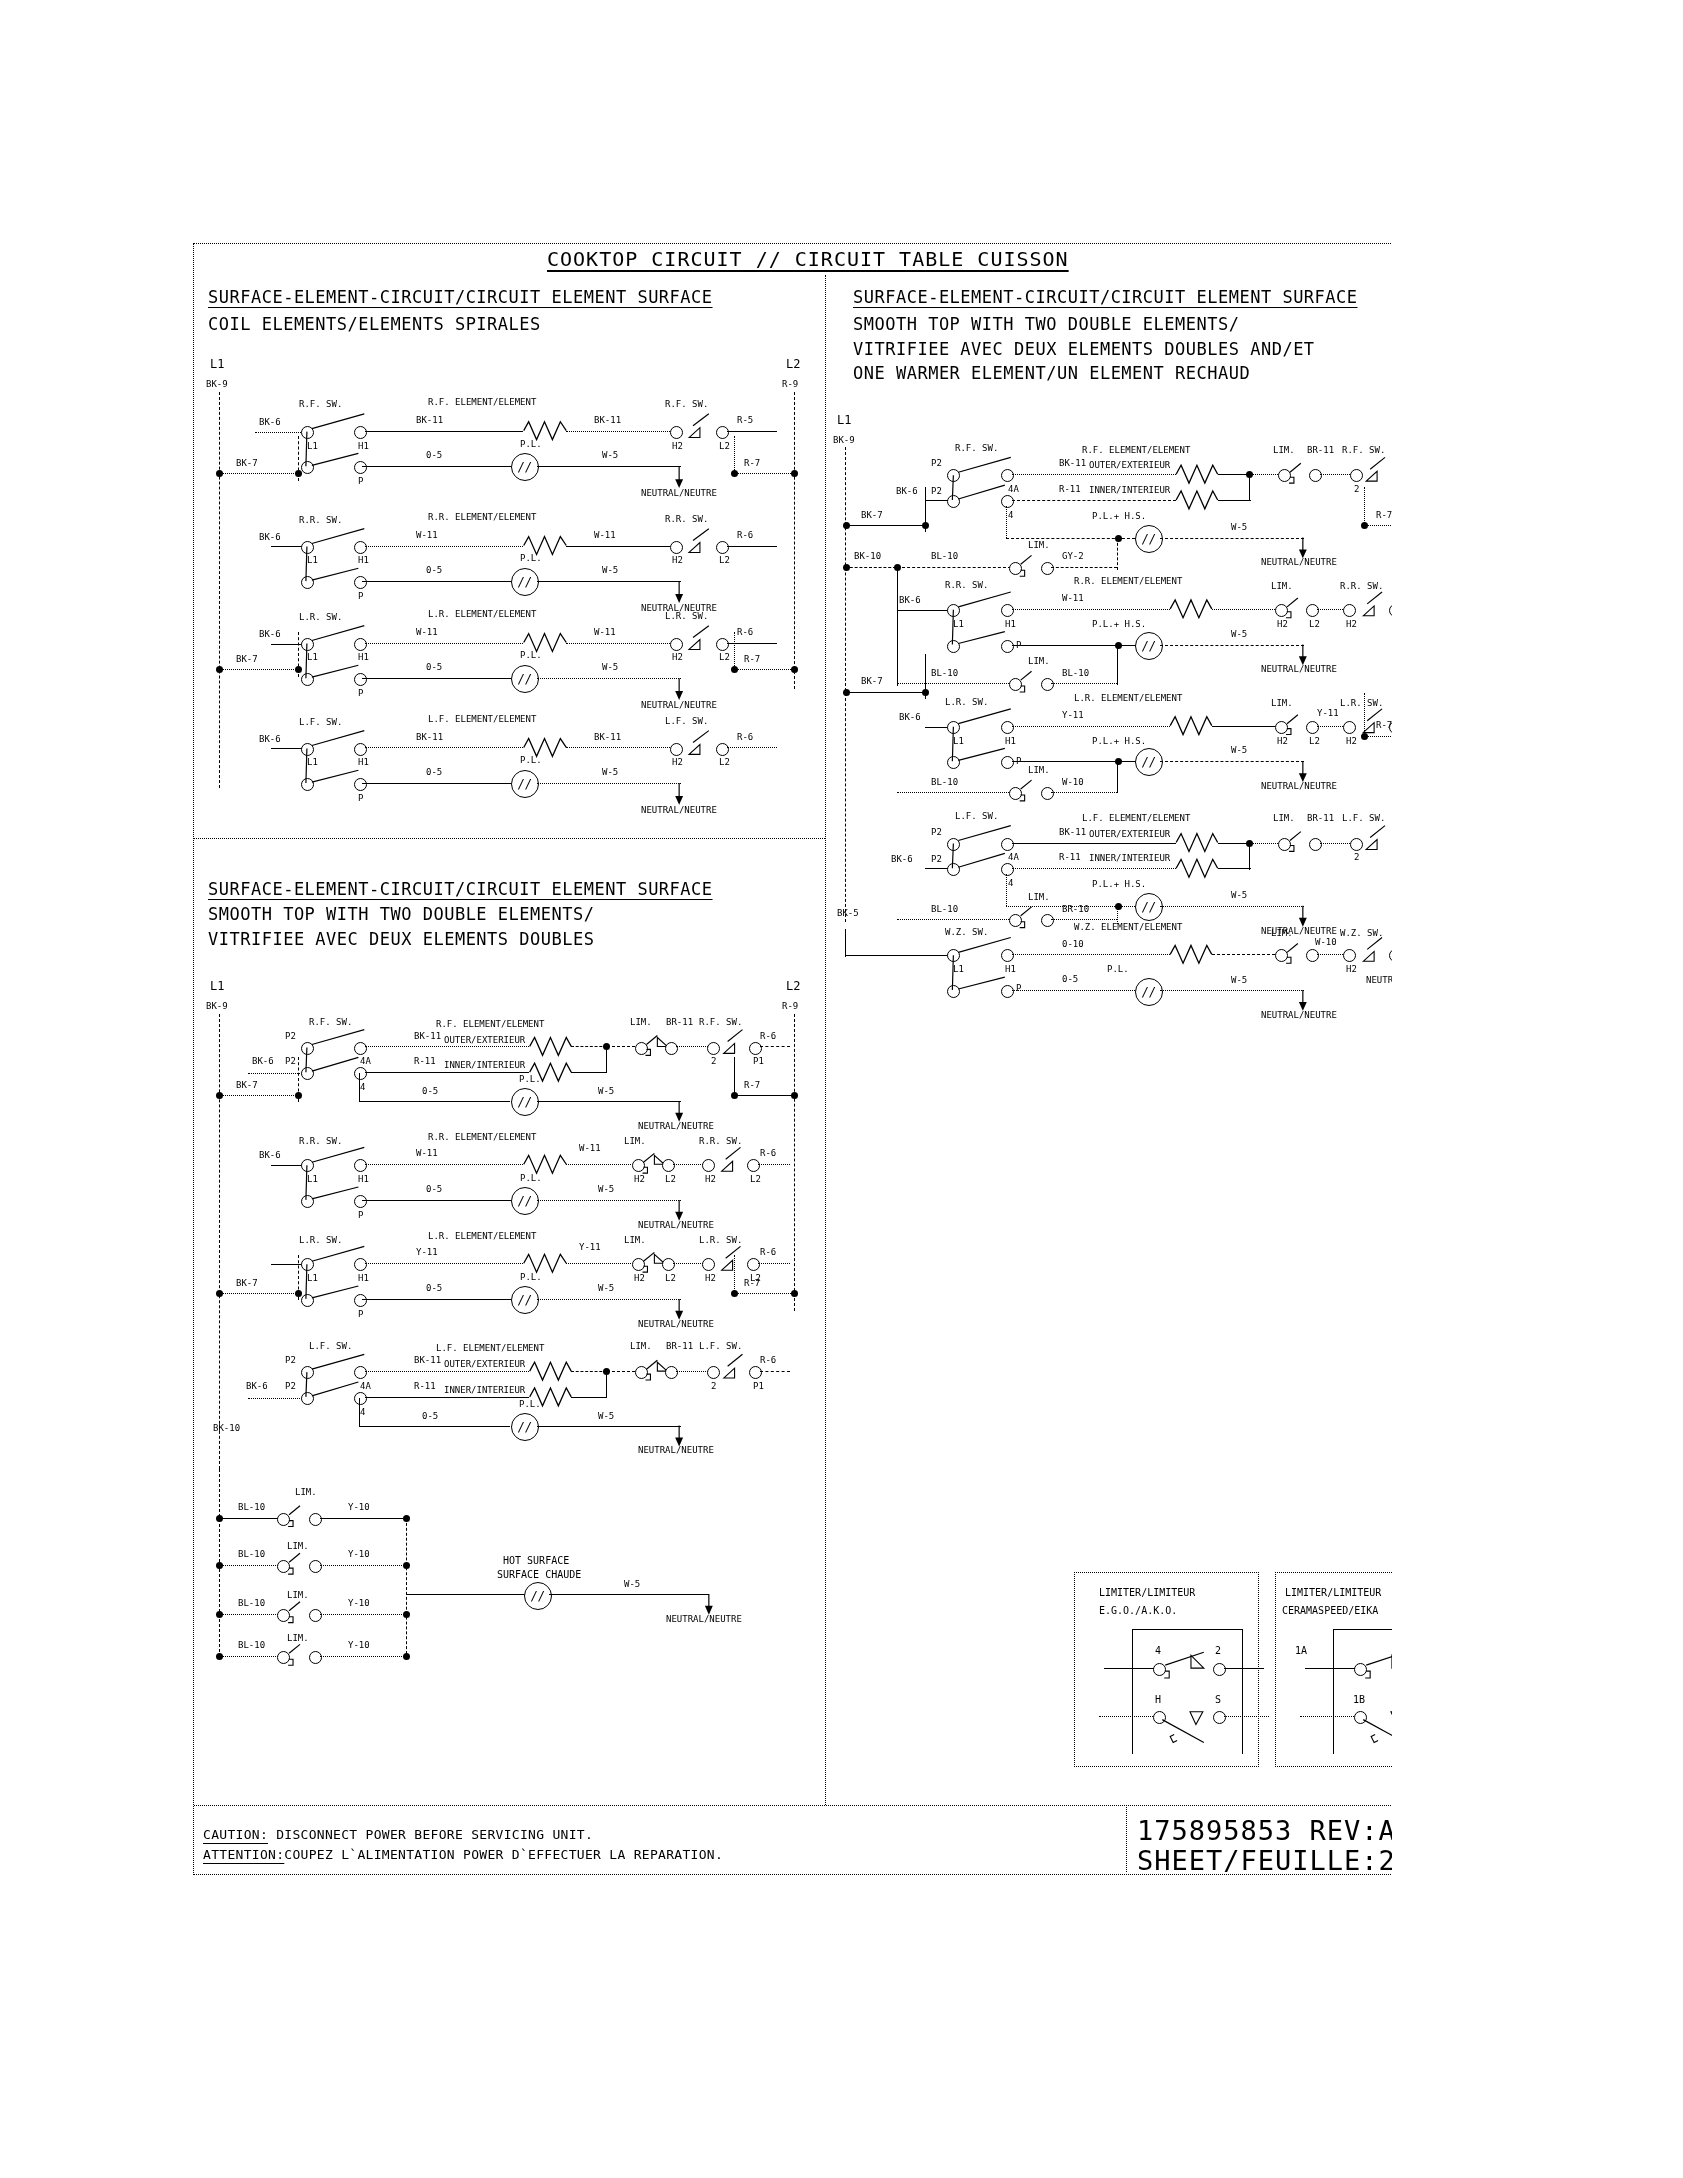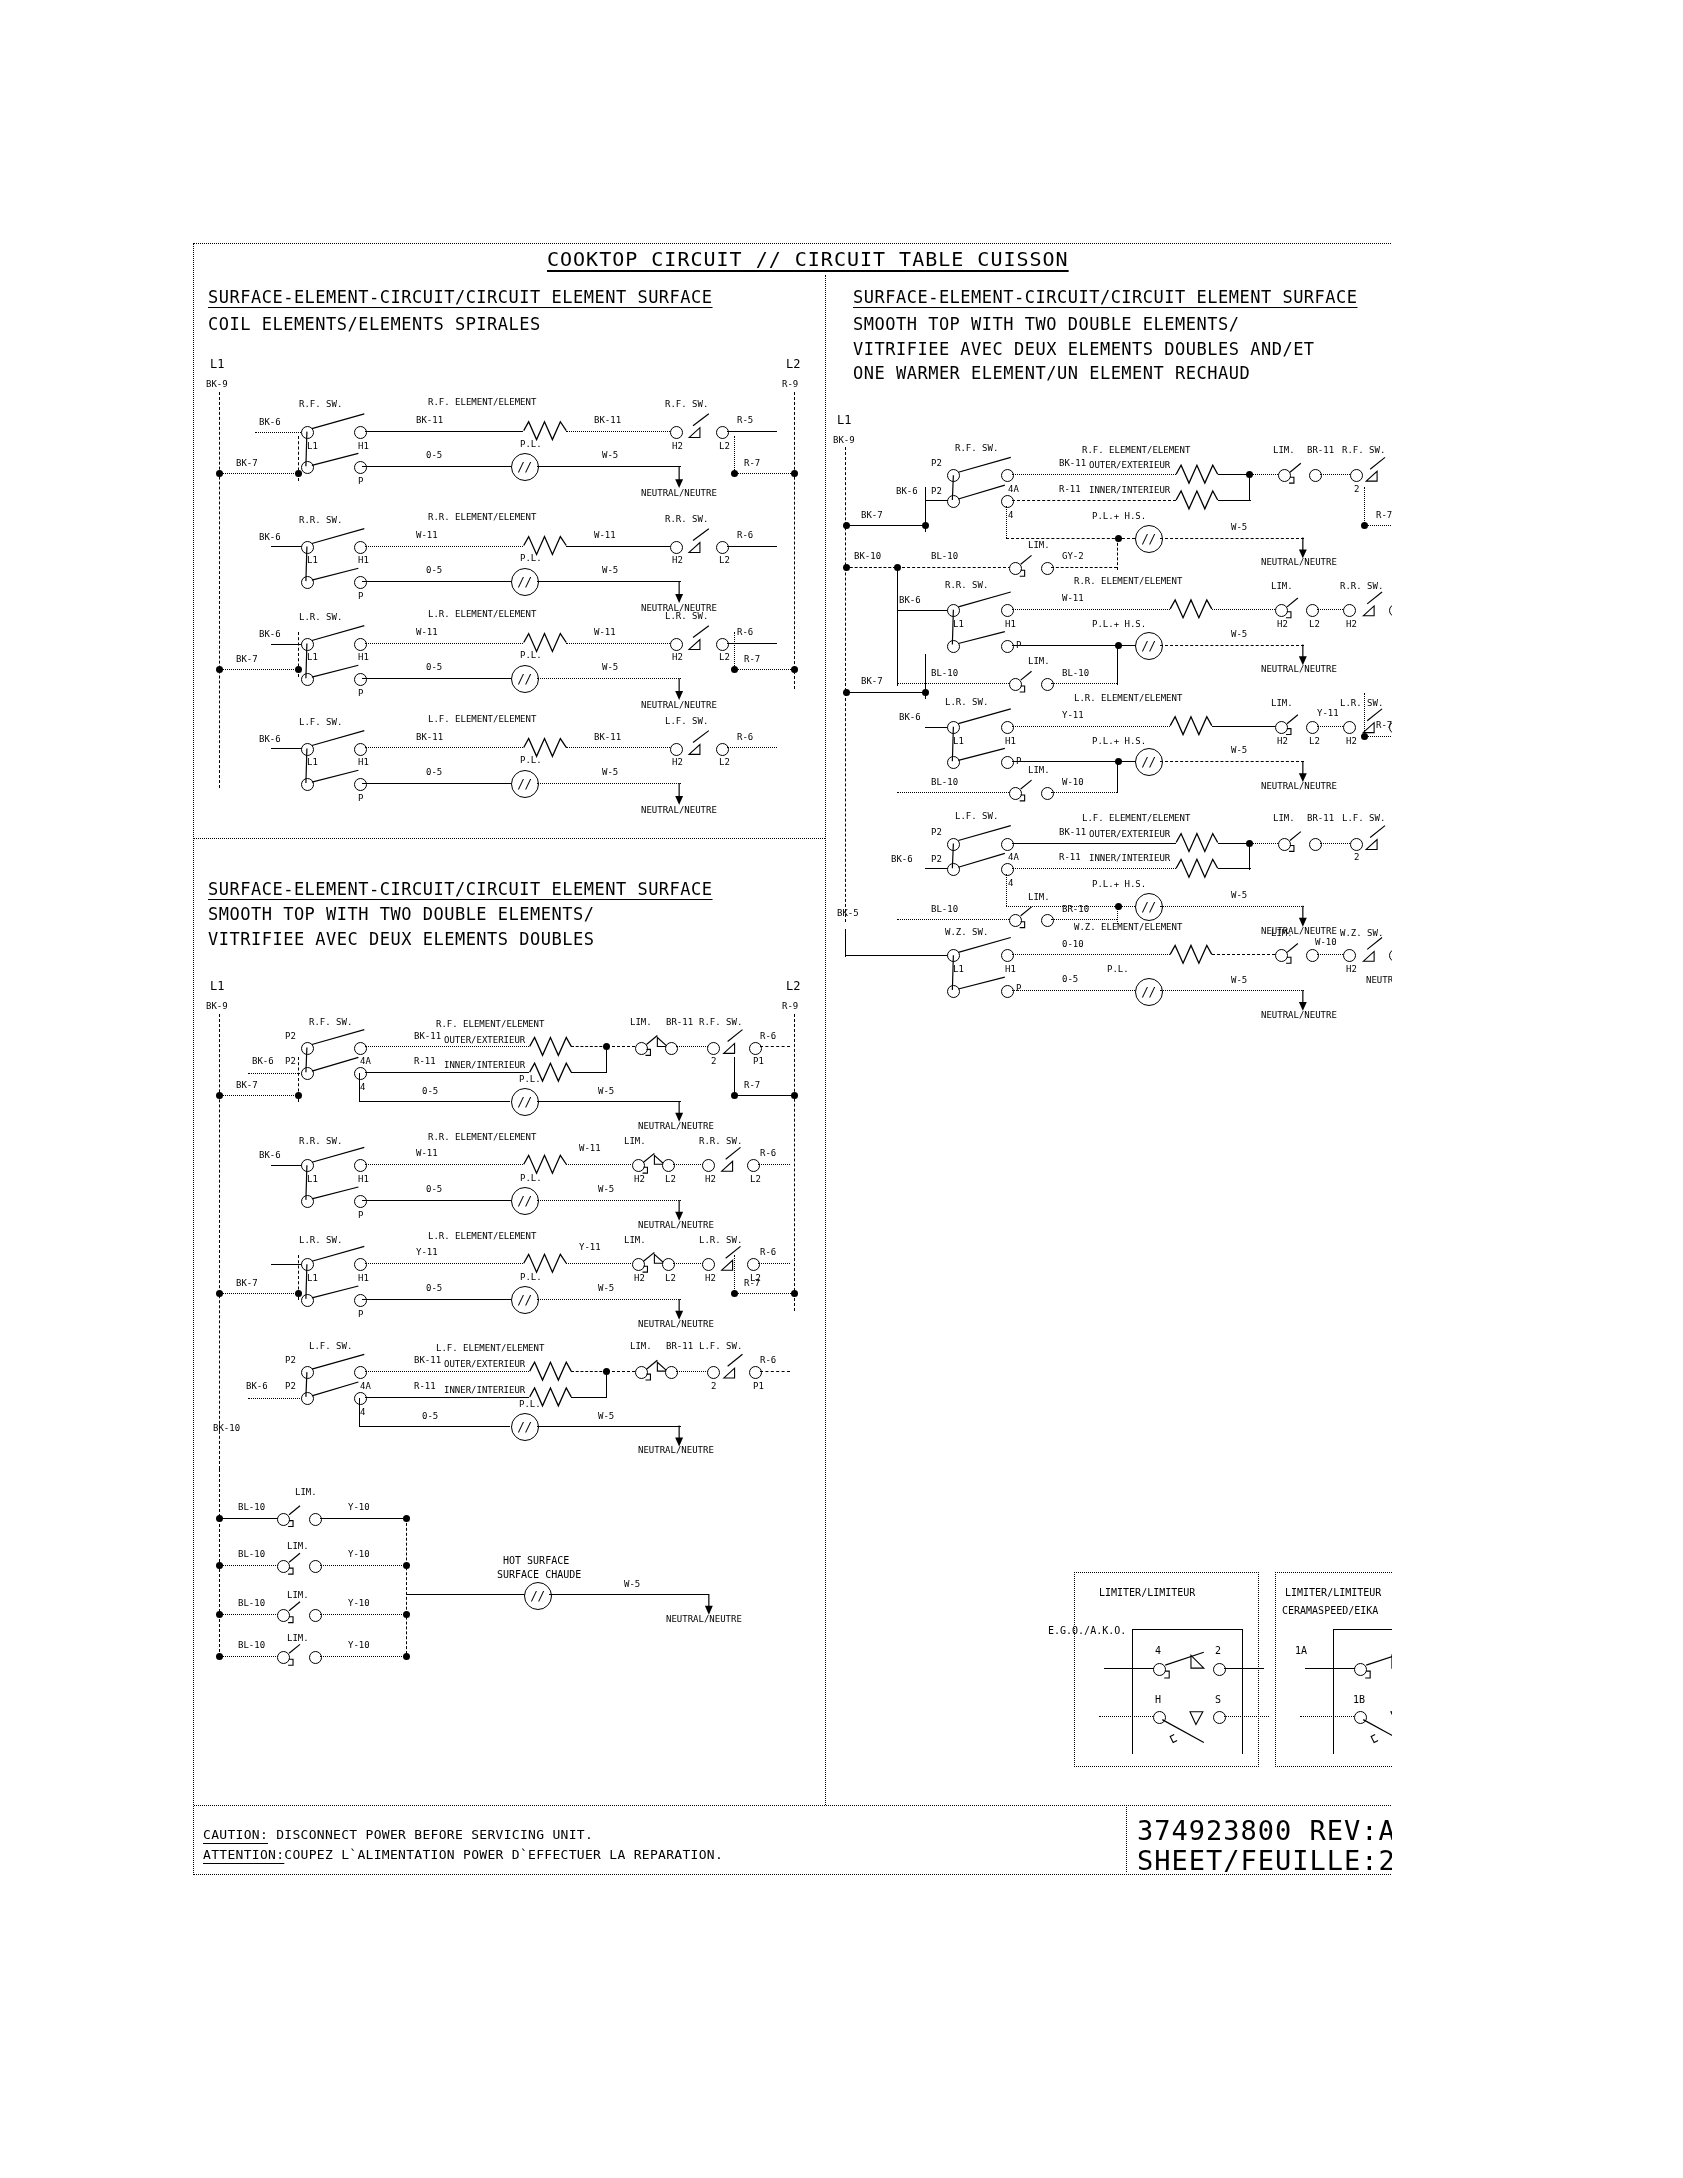--- a/index.html
+++ b/index.html
@@ -1014,21 +1014,21 @@
   <div class="t lbl" style="left:1231px;top:976px;">W-5</div>
   <svg style="left:0;top:0;width:1683px;height:2178px;" viewBox="0 0 1700 2200" width="1683" height="2178">
     <line x1="1316" y1="1000" x2="1316" y2="1017" stroke="#000" stroke-width="1.2"></line>
     <polygon points="1312,1012 1320,1012 1316,1021" fill="#000"></polygon>
   </svg>
   <div class="t lbl" style="left:1261px;top:1011px;">NEUTRAL/NEUTRE</div>
   <div class="t lbl" style="left:1366px;top:976px;">NEUTRAL/NEUTRE</div>
 
   <div class="legbox" style="left:1074px;top:1572px;width:183px;height:193px;"></div>
   <div class="t lbl2" style="left:1099px;top:1588px;">LIMITER/LIMITEUR</div>
-  <div class="t lbl2" style="left:1048px;top:1606px;margin-top:20px;">E.G.O./A.K.O.</div>
+  <div class="t lbl2" style="left:1099px;top:1606px;">E.G.O./A.K.O.</div>
   <div class="legin" style="left:1132px;top:1629px;width:109px;height:124px;"></div>
   <div class="t lbl2" style="left:1155px;top:1646px;">4</div>
   <div class="t lbl2" style="left:1215px;top:1646px;">2</div>
   <div class="term" style="left:1153px;top:1663px;"></div>
   <div class="term" style="left:1213px;top:1663px;"></div>
   <div class="solidline" style="left:1104px;top:1668px;width:50px;height:1.3px;"></div>
   <div class="solidline" style="left:1224px;top:1668px;width:40px;height:1.3px;"></div>
   <svg style="left:0;top:0;width:1683px;height:2178px;" viewBox="0 0 1700 2200" width="1683" height="2178">
     <line x1="1177" y1="1682" x2="1216" y2="1669" stroke="#000" stroke-width="1.2"></line>
     <path d="M1177 1688 l4 0 l0 7 l-5 0" fill="none" stroke="#000" stroke-width="1.1"></path>
@@ -1071,17 +1071,17 @@
     <line x1="1377" y1="1737" x2="1419" y2="1760" stroke="#000" stroke-width="1.2"></line>
     <path d="M1389 1752 l-4 2 l3 6 l4 -2" fill="none" stroke="#000" stroke-width="1.1"></path>
     <polygon points="1405,1729 1418,1729 1411,1742" fill="none" stroke="#000" stroke-width="1.1"></polygon>
   </svg>
 
   <div class="cau u" style="left: 203px; top: 1827px; color: transparent; text-decoration-color: rgb(0, 0, 0);">CAUTION:</div>
   <div class="cau" style="left:203px;top:1827px;">CAUTION: DISCONNECT POWER BEFORE SERVICING UNIT.</div>
   <div class="cau u" style="left: 203px; top: 1847px; color: transparent; text-decoration-color: rgb(0, 0, 0);">ATTENTION:</div>
   <div class="cau" style="left:203px;top:1847px;">ATTENTION:COUPEZ L`ALIMENTATION POWER D`EFFECTUER LA REPARATION.</div>
 
-  <div class="pn" style="left:1137px;top:1815px;">374923800 REV:A</div>
+  <div class="pn" style="left:1137px;top:1815px;">175895853 REV:A</div>
   <div class="pn" style="left:1137px;top:1845px;">SHEET/FEUILLE:2/9</div>
 
 </div>
 
 
 </body></html>

